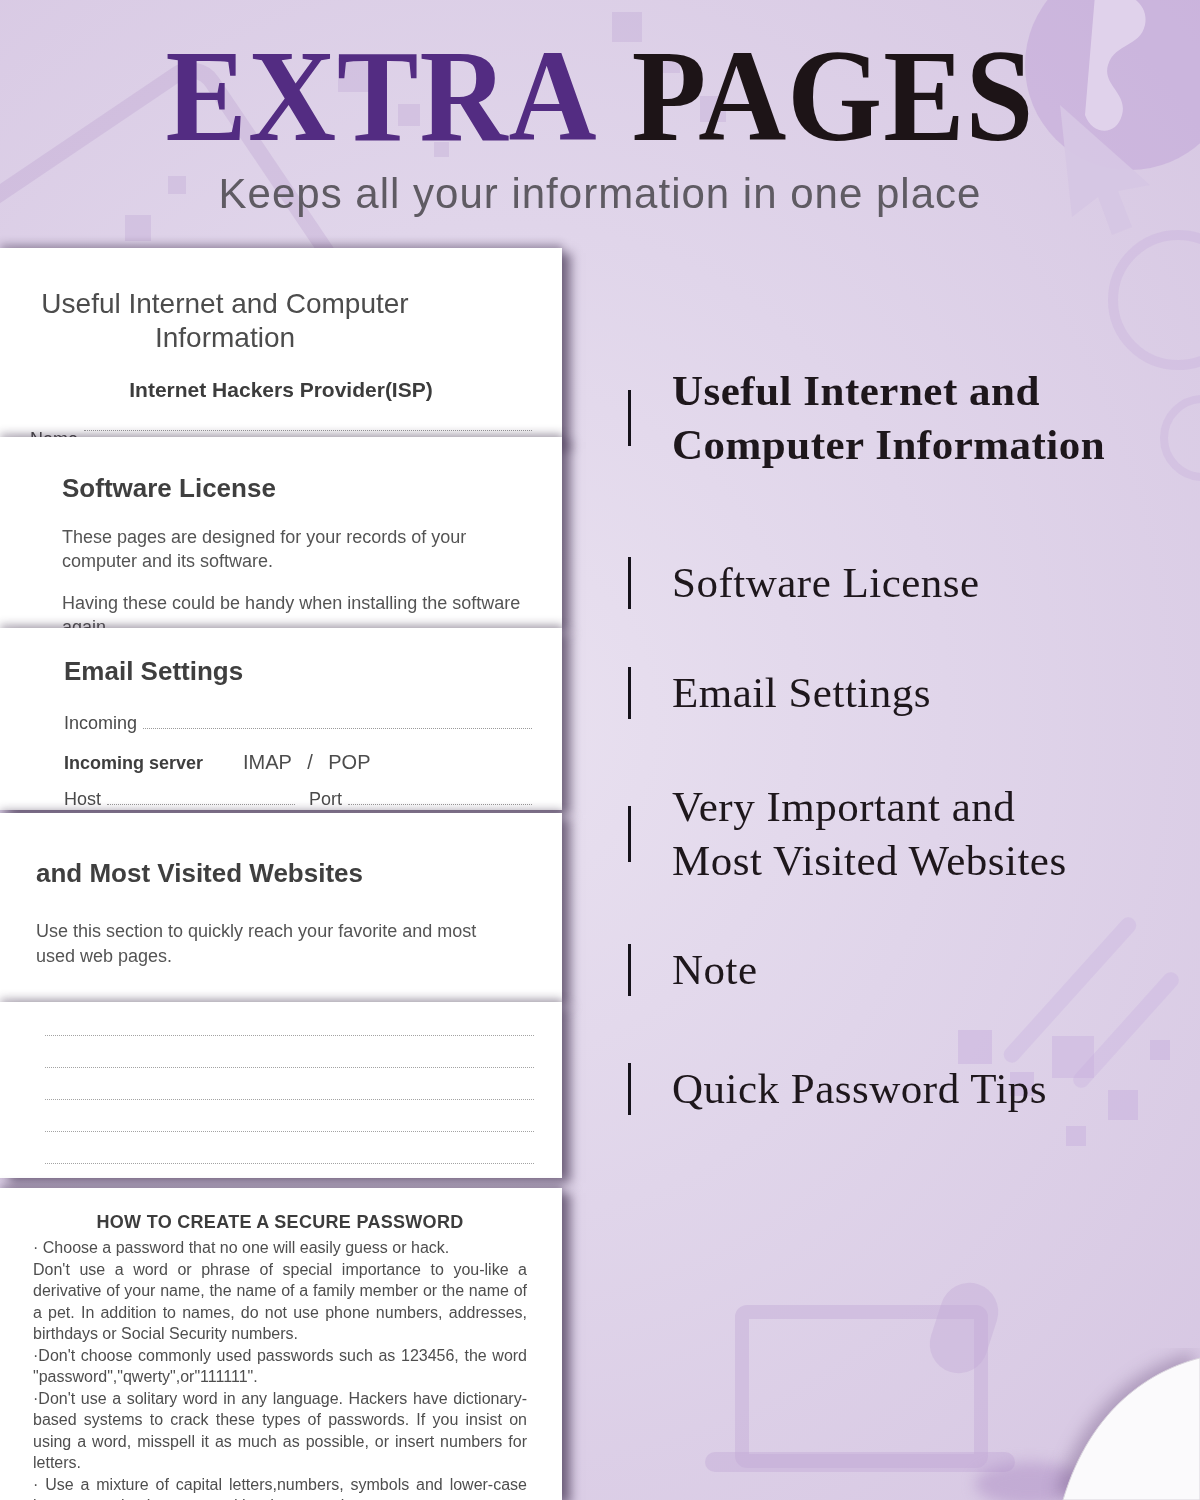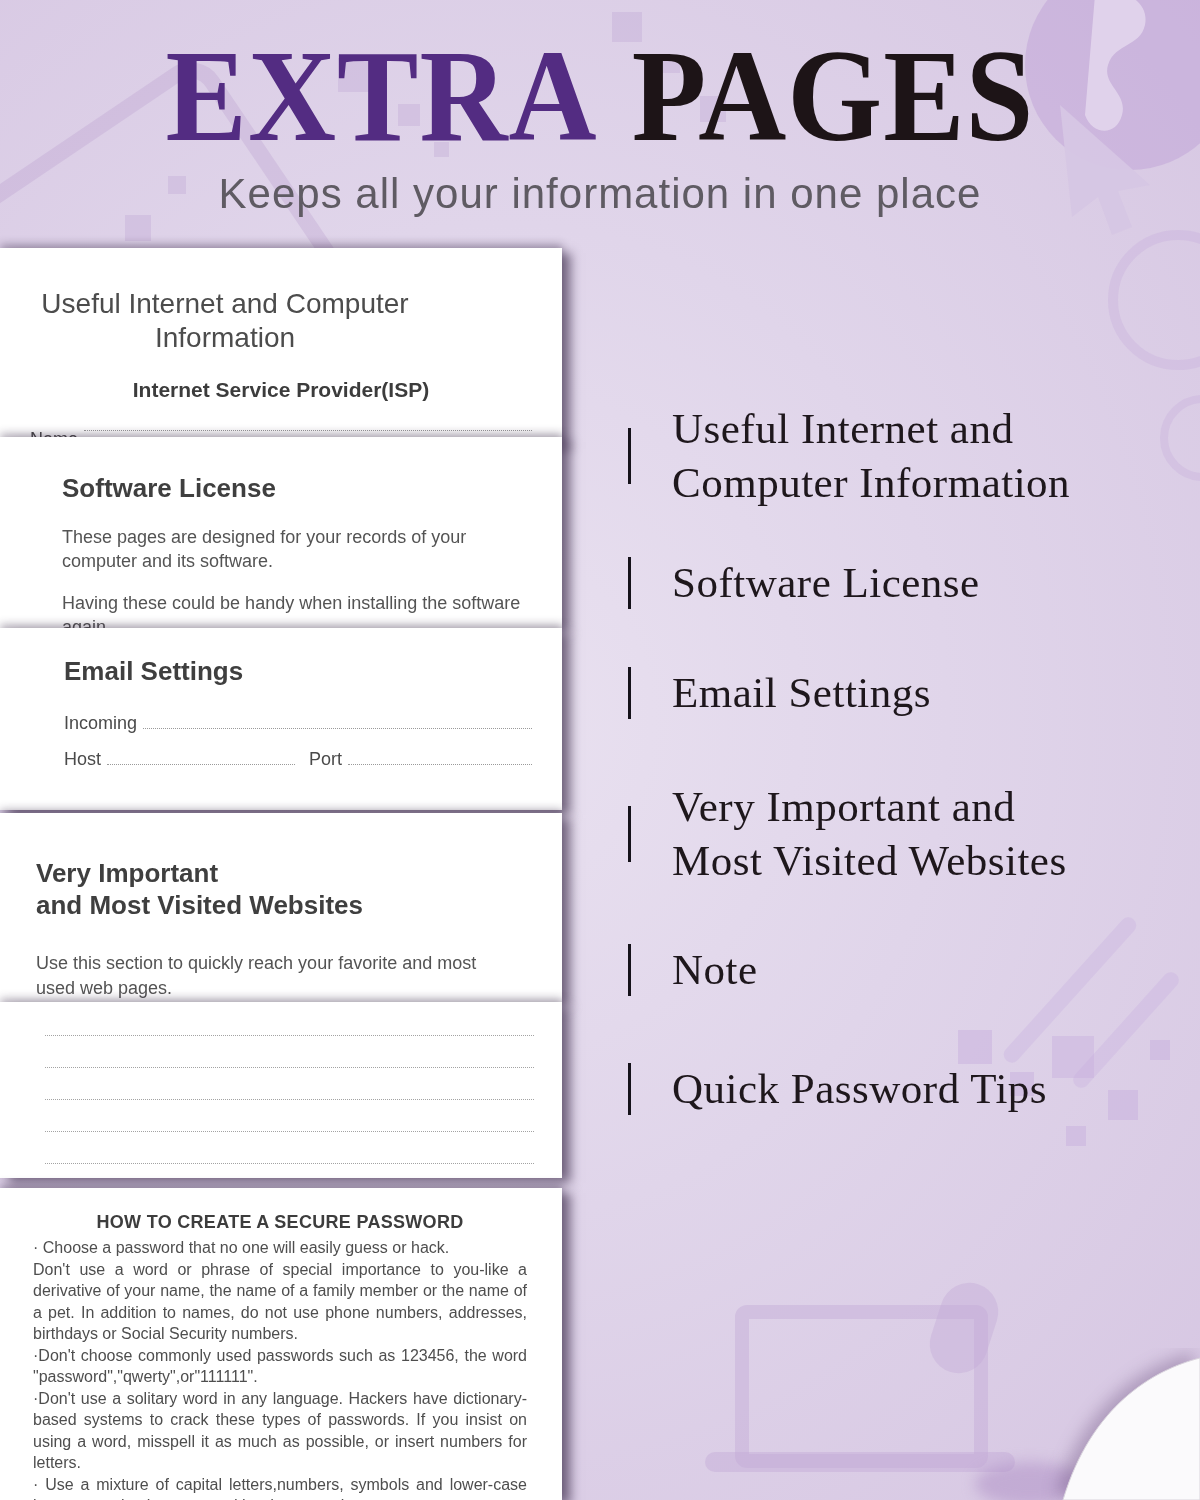--- a/index.html
+++ b/index.html
@@ -63,21 +63,21 @@
   .c6-title{text-align:center; font-size:18px; font-weight:700; letter-spacing:0.3px; color:#3d3d3d;}
   .c6-list{margin:4px 0 0 0; padding:0; list-style:none;}
   .c6-list li{margin:0; font-size:16px; line-height:21.5px; color:#4e4e4e; text-align:justify;}
   
   .toc{position:absolute; left:610px; top:0; width:590px; height:1500px; z-index:1;}
   .toc-item{position:absolute; left:18px; display:flex; align-items:center;}
   .toc-bar{width:3px; background:#15121a; flex:0 0 3px;}
   .toc-text{margin-left:41px; font-family:"Liberation Serif", serif;
     font-size:43px; line-height:54px; color:#1e171c; letter-spacing:0.5px; white-space:nowrap;}
   .toc-text span{display:block;}
-  .ti1{top:402px;} .ti1 .toc-bar{height:56px;}
+  .ti1{top:364px;font-weight:bold;} .ti1 .toc-bar{height:56px;}
   .ti2{top:556px;} .ti2 .toc-bar{height:52px;}
   .ti3{top:666px;} .ti3 .toc-bar{height:52px;}
   .ti4{top:780px;} .ti4 .toc-bar{height:56px;}
   .ti5{top:943px;} .ti5 .toc-bar{height:52px;}
   .ti6{top:1062px;} .ti6 .toc-bar{height:52px;}
   
   .curl{position:absolute; right:0; bottom:0; z-index:8;}
 </style>
 </head>
 <body>
@@ -114,50 +114,53 @@
   <div class="decor mouse"></div>
   <div class="decor curl-shadow"></div>
 
   <div class="header">
     <h1 class="title"><span class="t1">EXTRA</span><span class="t2">PAGES</span></h1>
     <div class="subtitle">Keeps all your information in one place</div>
   </div>
 
   <section class="card card1">
     <div class="c1-title">Useful Internet and Computer Information</div>
-    <div class="c1-sub">Internet Service Provider(ISP)</div>
+    <div class="c1-sub">Internet Hackers Provider(ISP)</div>
     <div class="c1-row">
       <span>Name</span>
       <span class="leader"></span>
     </div>
   </section>
 
   <section class="card card2">
     <div class="c2-title">Software License</div>
     <p class="c2-p">These pages are designed for your records of your computer and its software.</p>
     <p class="c2-p">Having these could be handy when installing the software again.</p>
   </section>
 
   <section class="card card3">
     <div class="c3-title">Email Settings</div>
     <div class="row row-address">
       <span>Incoming</span>
       <span class="leader"></span>
     </div>
+    <div class="row row-incoming">
+      <span class="bold">Incoming server</span>
+      <span class="opts">IMAP / POP</span>
+    </div>
     <div class="row row-hostport">
       <span>Host</span>
       <span class="leader short"></span>
       <span class="port-lbl">Port</span>
       <span class="leader"></span>
     </div>
   </section>
 
   <section class="card card4">
     <div class="c4-title">
-      <span style="display:block;">Very Important</span>
       <span style="display:block;">and Most Visited Websites</span>
     </div>
     <p class="c4-p">Use this section to quickly reach your favorite and most used web pages.</p>
   </section>
 
   <section class="card card5">
     <div class="ruled"></div>
     <div class="ruled"></div>
     <div class="ruled"></div>
     <div class="ruled"></div>

